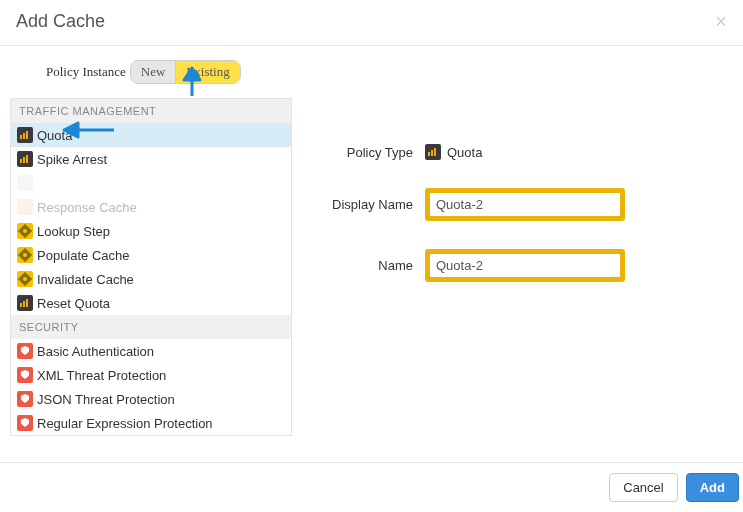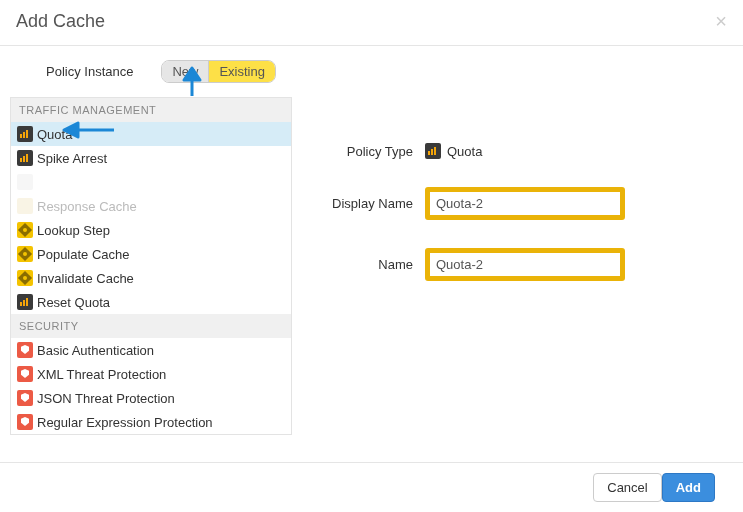--- a/index.html
+++ b/index.html
@@ -18,21 +18,22 @@
     align-items: center;
     padding: 10px 16px 12px;
     border-bottom: 1px solid #e5e5e5;
   }
   .header h1 { font-size: 18px; font-weight: 400; color: #555; }
   .close-x { font-size: 20px; color: #ccc; cursor: pointer; font-weight: 300; }
   .toggle-row {
     display: flex;
     align-items: center;
     padding: 14px 0 14px 46px;
-    gap: 24px;
+    gap: 0;
+    font-family: Liberation Serif, serif;
   }
   .toggle-row .label { font-size: 13px; color: #333; margin-right: 4px;}
   .seg {
     display: inline-flex;
     border: 1px solid #ccc;
     border-radius: 8px;
     overflow: hidden;
   }
   .seg span {
     padding: 3px 10px;
@@ -98,22 +99,22 @@
   .frow { display:flex; align-items:center; margin-bottom:14px;margin-top:28px; }
   .flabel { width: 110px; text-align:right; padding-right:12px; color:#333; font-size:13px;}
   .fval-static { display:flex; align-items:center; gap:6px; color:#333;}
   input.txt {
     width: 200px; padding: 4px 6px; font-size:13px; border:5px solid #eab308; border-radius:3px;
     color:#555;
   }
   .footer {
     position:absolute; bottom:0; left:0; right:0;
     border-top:1px solid #e5e5e5;
-    padding: 10px 28px;
-    display:flex; justify-content:flex-end; gap:0;
+    padding: 10px 4px;
+    display:flex; justify-content:flex-end; gap:8px;
     background:#fff;
   }
   .btn {
     padding: 6px 13px; font-size:13px; border-radius:4px; cursor:pointer;
     border:1px solid #ccc; background:#fff; color:#333;
   }
   .btn.primary { background:#3b8ede; border-color:#2d78c5; color:#fff; font-weight:600;}
   
   .arrow { position:absolute; pointer-events:none; }
   .arrow svg { overflow:visible; }

